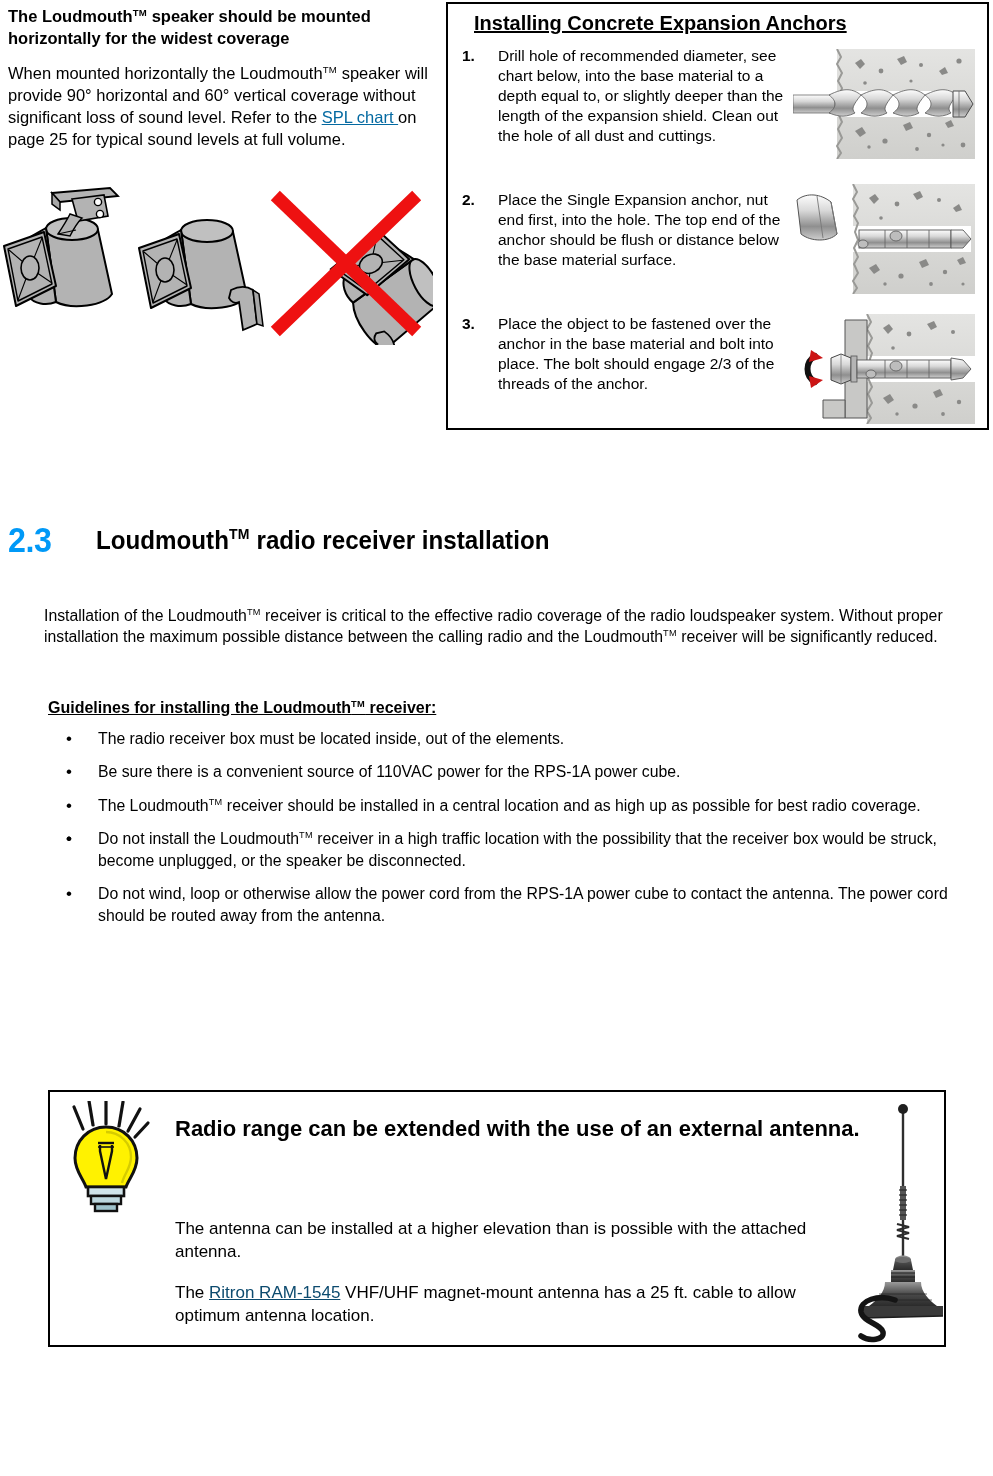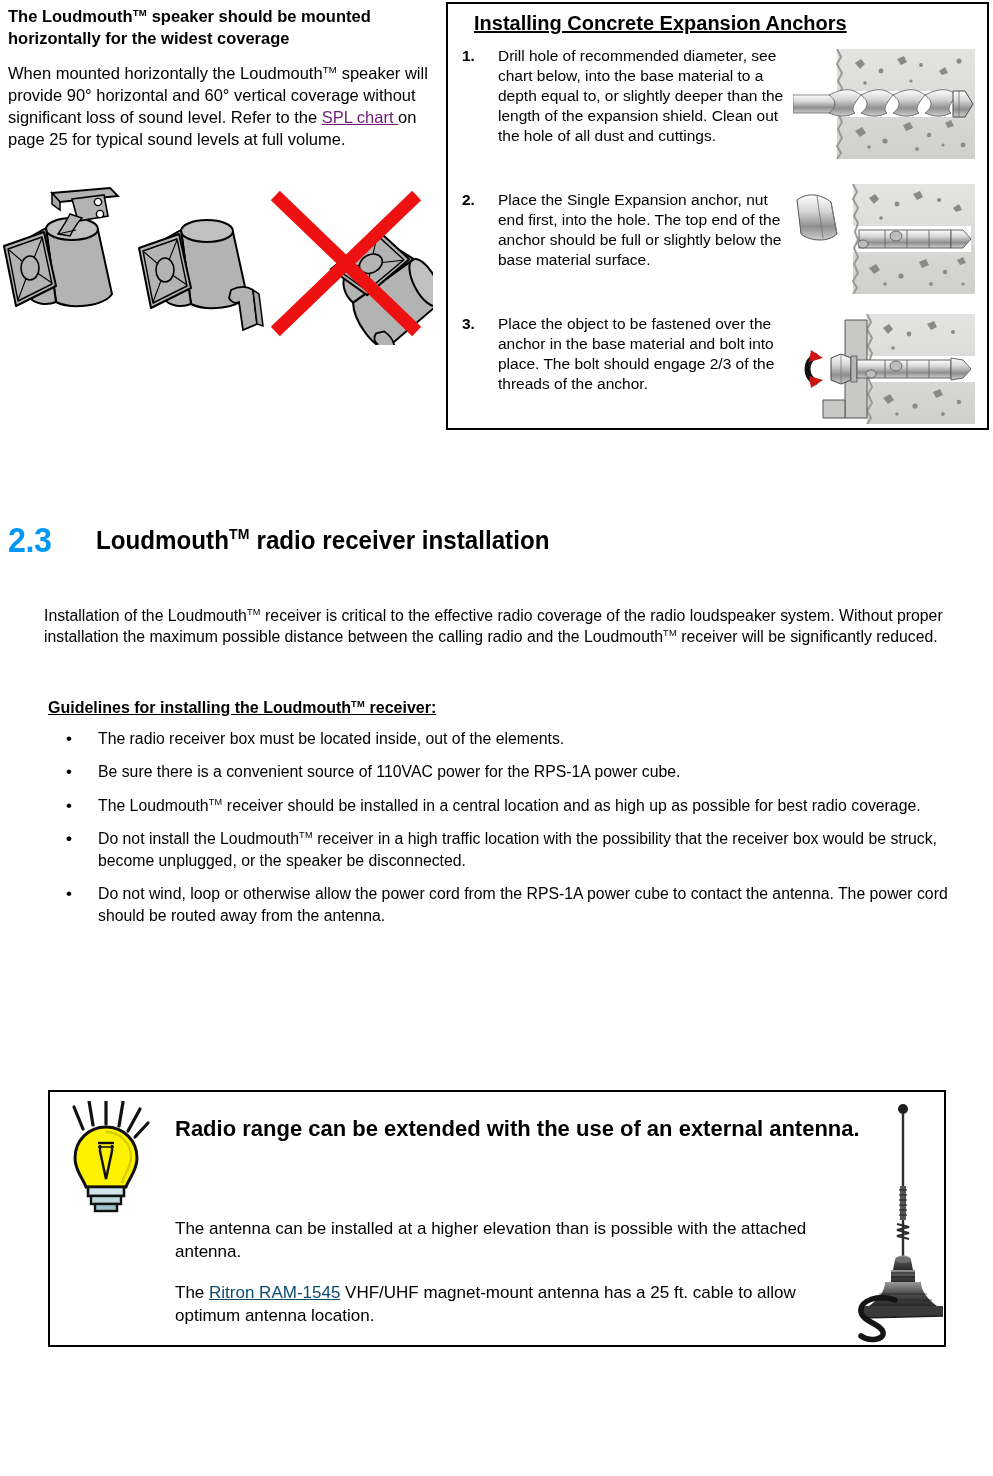--- a/index.html
+++ b/index.html
@@ -42,21 +42,21 @@
     line-height: 1.34;
     margin: 0;
   }
   sup.tm {
     font-size: 0.58em;
     vertical-align: super;
     line-height: 0;
     letter-spacing: 0.3px;
   }
   a.doclink {
-    color: #701a75;
+    color: #0369a1;
   }
   a.doclink-blue {
     color: #0c4a6e;
     text-decoration: underline;
   }
 
   #speaker-figure {
     position: absolute;
     left: 0px; top: 180px;
     width: 433px;
@@ -317,21 +317,21 @@
 
   <div id="anchors-box">
     <div id="anchors-title">Installing Concrete Expansion Anchors</div>
 
     <div class="anchor-step" id="anchor-step-1">
       <span class="num">1.</span>
       <span class="txt">Drill hole of recommended diameter, see chart below, into the base material to a depth equal to, or slightly deeper than the length of the expansion shield. Clean out the hole of all dust and cuttings.</span>
     </div>
     <div class="anchor-step" id="anchor-step-2">
       <span class="num">2.</span>
-      <span class="txt"> Place the Single Expansion anchor, nut end first, into the hole. The top end of the anchor should be full or slightly below the base material surface.</span>
+      <span class="txt"> Place the Single Expansion anchor, nut end first, into the hole. The top end of the anchor should be flush or distance below the base material surface.</span>
     </div>
     <div class="anchor-step" id="anchor-step-3">
       <span class="num">3.</span>
       <span class="txt"> Place the object to be fastened over the anchor in the base material and bolt into place. The bolt should engage 2/3 of the threads of the anchor.</span>
     </div>
 
     <svg class="anchor-img" id="anchor-img-1" viewBox="0 0 182 110">
       <defs>
         <linearGradient id="gconc" x1="0" y1="0" x2="0" y2="1">
           <stop offset="0" stop-color="#e4e4e2"></stop>

